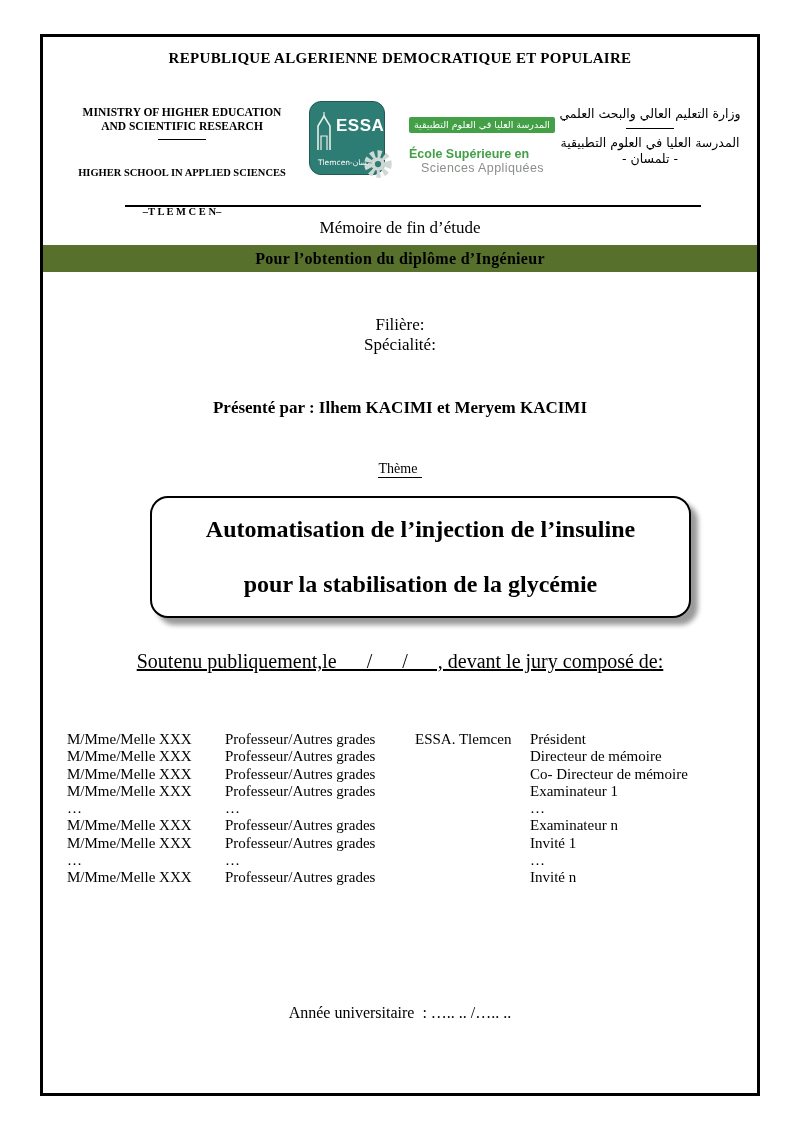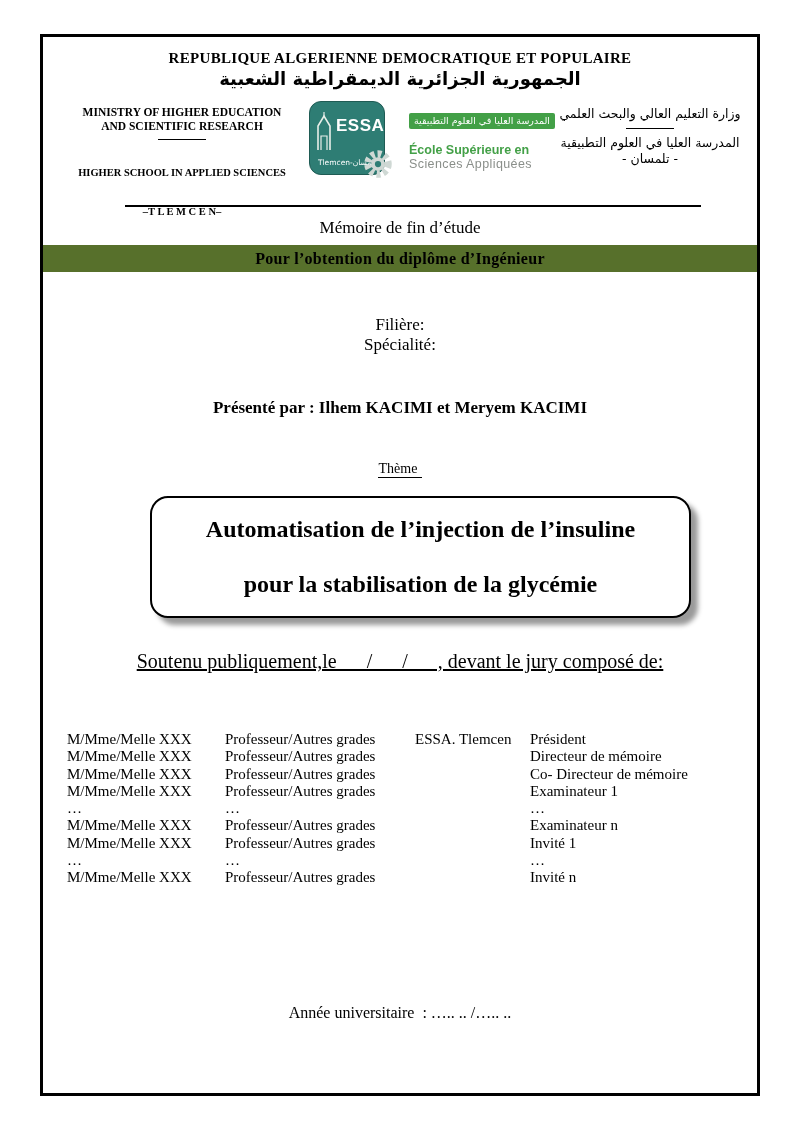--- a/index.html
+++ b/index.html
@@ -19,41 +19,41 @@
   }
   .abs { position: absolute; left: 0; right: 0; text-align: center; }
   .ar { font-family: "DejaVu Sans", sans-serif; direction: rtl; }
 
   .republic-fr { top: 13px; font-weight: bold; font-size: 15px; letter-spacing: .3px; }
   .republic-ar { top: 31px; font-size: 18px; font-weight: bold; }
 
   .header-row { position: absolute; top: 62px; left: 12px; right: 12px; display: flex; align-items: flex-start; }
   .h-left  { width: 262px; text-align: center; padding-top: 7px; }
   .h-right { width: 196px; text-align: center; padding-top: 7px; }
-  .h-center{ flex: 1; display: flex; justify-content: center; gap: 24px; padding-top: 2px; }
+  .h-center{ flex: 1; display: flex; justify-content: center; gap: 24px; padding-top: 2px; align-items: flex-end; }
   .min-line { font-weight: bold; font-size: 11.5px; line-height: 13.5px; }
   .sch-line { font-weight: bold; font-size: 10.5px; line-height: 13px; margin-top: 26px; }
   .h-div { width: 48px; height: 1px; background: #000; margin: 6px auto; }
   .ar-s { font-size: 12.5px; line-height: 16px; }
 
   .logo-badge {
     position: relative; width: 74px; height: 72px;
     background: var(--logo-badge-bg, #2e7d74);
     border-radius: 12px; border: 1px solid #1f5b54;
     flex: 0 0 auto;
   }
   .tower { position: absolute; left: 4px; top: 10px; width: 20px; height: 40px; }
   .logo-essa { position: absolute; left: 26px; top: 14px; color: #fff; font-family: "Liberation Sans", sans-serif; font-weight: bold; font-size: 17px; letter-spacing: .5px; }
   .logo-tlemcen { position: absolute; left: 0; right: 0; bottom: 7px; text-align: center; color: #fff; font-family: "DejaVu Sans", sans-serif; font-size: 7.5px; }
   .gear { position: absolute; right: -9px; bottom: -5px; width: 30px; height: 30px; }
 
   .logo-textstack { padding-top: 9px; text-align: left; }
   .pill { display: inline-block; background: var(--logo-green, #43a047); color: #fff; font-family: "DejaVu Sans", sans-serif; font-size: 9.5px; padding: 2px 5px 3px; border-radius: 2px; direction: rtl; white-space: nowrap; }
   .fr1 { color: var(--logo-green, #43a047); font-family: "Liberation Sans", sans-serif; font-weight: bold; font-size: 12.5px; margin-top: 14px; }
-  .fr2 { color: var(--logo-gray, #8a8f8a); font-family: "Liberation Sans", sans-serif; font-size: 12.5px; letter-spacing: .4px; }
+  .fr2 { color: var(--logo-gray, #8a8f8a); font-family: "Liberation Sans", sans-serif; font-size: 12.5px; letter-spacing: .4px; margin-left: 12px; }
 
   .rule { position: absolute; top: 168px; left: 82px; width: 576px; height: 2px; background: #000; }
 
   .memoire { top: 181px; font-size: 17px; }
   .banner {
     position: absolute; top: 208px; left: 0; right: 0; height: 27px;
     background: var(--banner-bg, #57702b);
     color: #000000; font-weight: bold; font-size: 16px;
     text-align: center; line-height: 27px; letter-spacing: .3px;
   }
@@ -80,21 +80,20 @@
   .jc { font-size: 15px; line-height: 17.3px; white-space: nowrap; }
 
   .year { top: 967px; font-size: 16px; white-space: pre; }
 </style>
 </head>
 <body>
 
 <div class="frame">
 
   <div class="abs republic-fr">REPUBLIQUE ALGERIENNE DEMOCRATIQUE ET POPULAIRE</div>
-  <div class="abs republic-ar ar">الجمهورية الجزائرية الديمقراطية الشعبية</div>
 
   <div class="header-row">
     <div class="h-left">
       <div class="min-line">MINISTRY OF HIGHER EDUCATION</div>
       <div class="min-line">AND SCIENTIFIC RESEARCH</div>
       <div class="h-div"></div>
       <div class="sch-line">HIGHER SCHOOL IN APPLIED SCIENCES</div>
       <div class="sch-line">–T L E M C E N–</div>
     </div>
 

